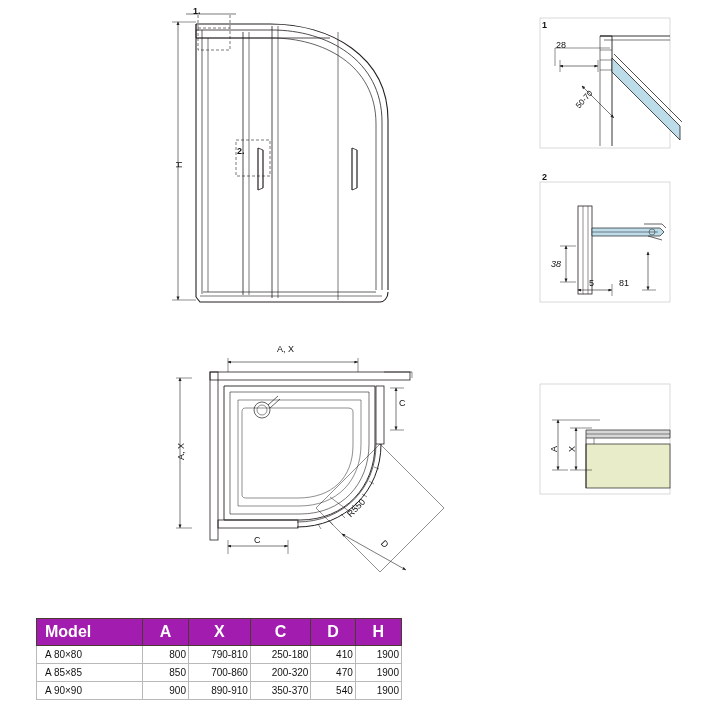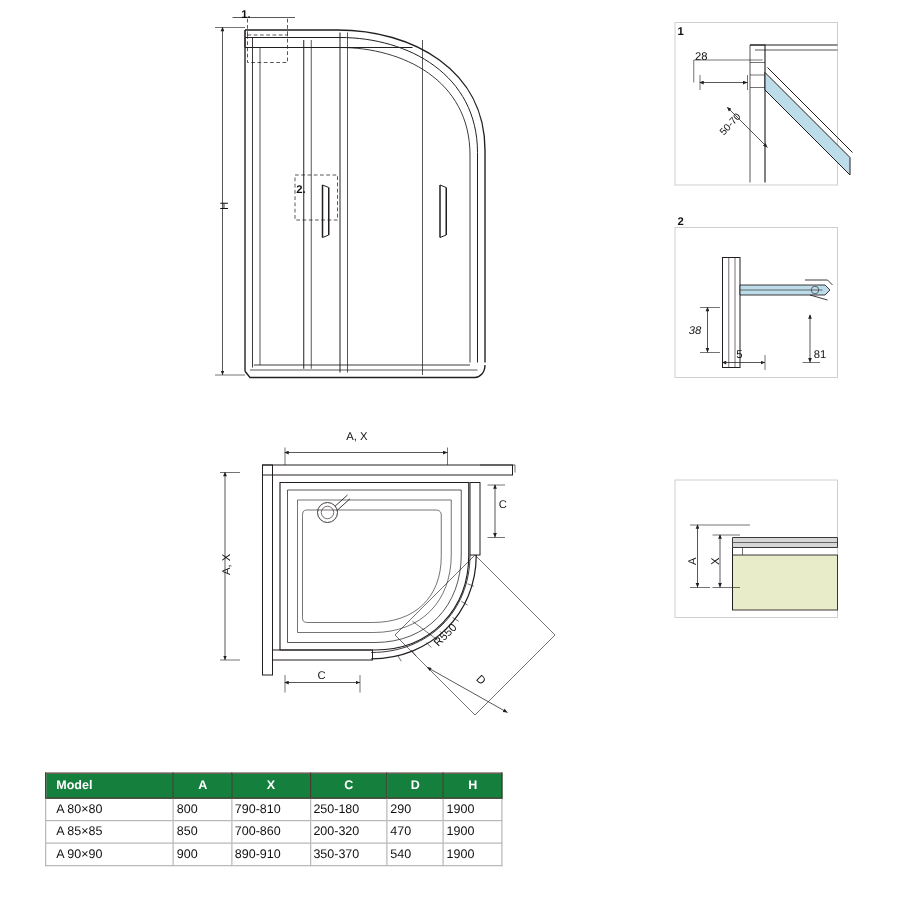--- a/index.html
+++ b/index.html
@@ -30,35 +30,35 @@
   
   .spec-table {
     position: absolute;
     left: 36px;
     top: 618px;
     width: 366px;
     border-collapse: collapse;
     font-size: 10px;
   }
   .spec-table th {
-    background: #15803d;
+    background: #a21caf;
     color: #ffffff;
     font-weight: bold;
     text-align: center;
     padding: 4px 2px;
     border: 1px solid #4a3b32;
-    font-size: 10px;
+    font-size: 16px;
   }
   .spec-table th:first-child {
     text-align: left;
     padding-left: 8px;
   }
   .spec-table td {
     border: 1px solid #b9b9b9;
-    text-align: left;
+    text-align: right;
     padding: 3px 2px;
     font-size: 10px;
     color: #111;
   }
   .spec-table td:first-child {
     text-align: left;
     padding-left: 8px;
   }
   .col-model { width: 118px; }
   .col-a { width: 52px; }
@@ -282,21 +282,21 @@
   <div class="lbl rot-45" style="left:345px; top:512px;">R550</div>
   <div class="lbl rot45" style="left:386px; top:538px;">D</div>
 
   <div class="lbl bold" style="left:542px; top:20px;">1</div>
   <div class="lbl" style="left:556px; top:40px;">28</div>
   <div class="lbl rot-diag" style="left:574px; top:104px; font-size:8px;">50-70</div>
 
   <div class="lbl bold" style="left:542px; top:172px;">2</div>
   <div class="lbl" style="left:551px; top:259px;font-style:italic;">38</div>
   <div class="lbl" style="left:589px; top:278px;">5</div>
-  <div class="lbl" style="left:651px; top:278px;">81</div>
+  <div class="lbl" style="left:619px; top:278px;">81</div>
 
   <div class="lbl rot90" style="left:549px; top:452px;">A</div>
   <div class="lbl rot90" style="left:567px; top:452px;">X</div>
 
   <table class="spec-table">
     <thead>
       <tr>
         <th class="col-model">Model</th>
         <th class="col-a">A</th>
         <th class="col-x">X</th>
@@ -304,21 +304,21 @@
         <th class="col-d">D</th>
         <th class="col-h">H</th>
       </tr>
     </thead>
     <tbody>
       <tr>
         <td>A 80×80</td>
         <td>800</td>
         <td>790-810</td>
         <td>250-180</td>
-        <td>290</td>
+        <td>410</td>
         <td>1900</td>
       </tr>
       <tr>
         <td>A 85×85</td>
         <td>850</td>
         <td>700-860</td>
         <td>200-320</td>
         <td>470</td>
         <td>1900</td>
       </tr>

